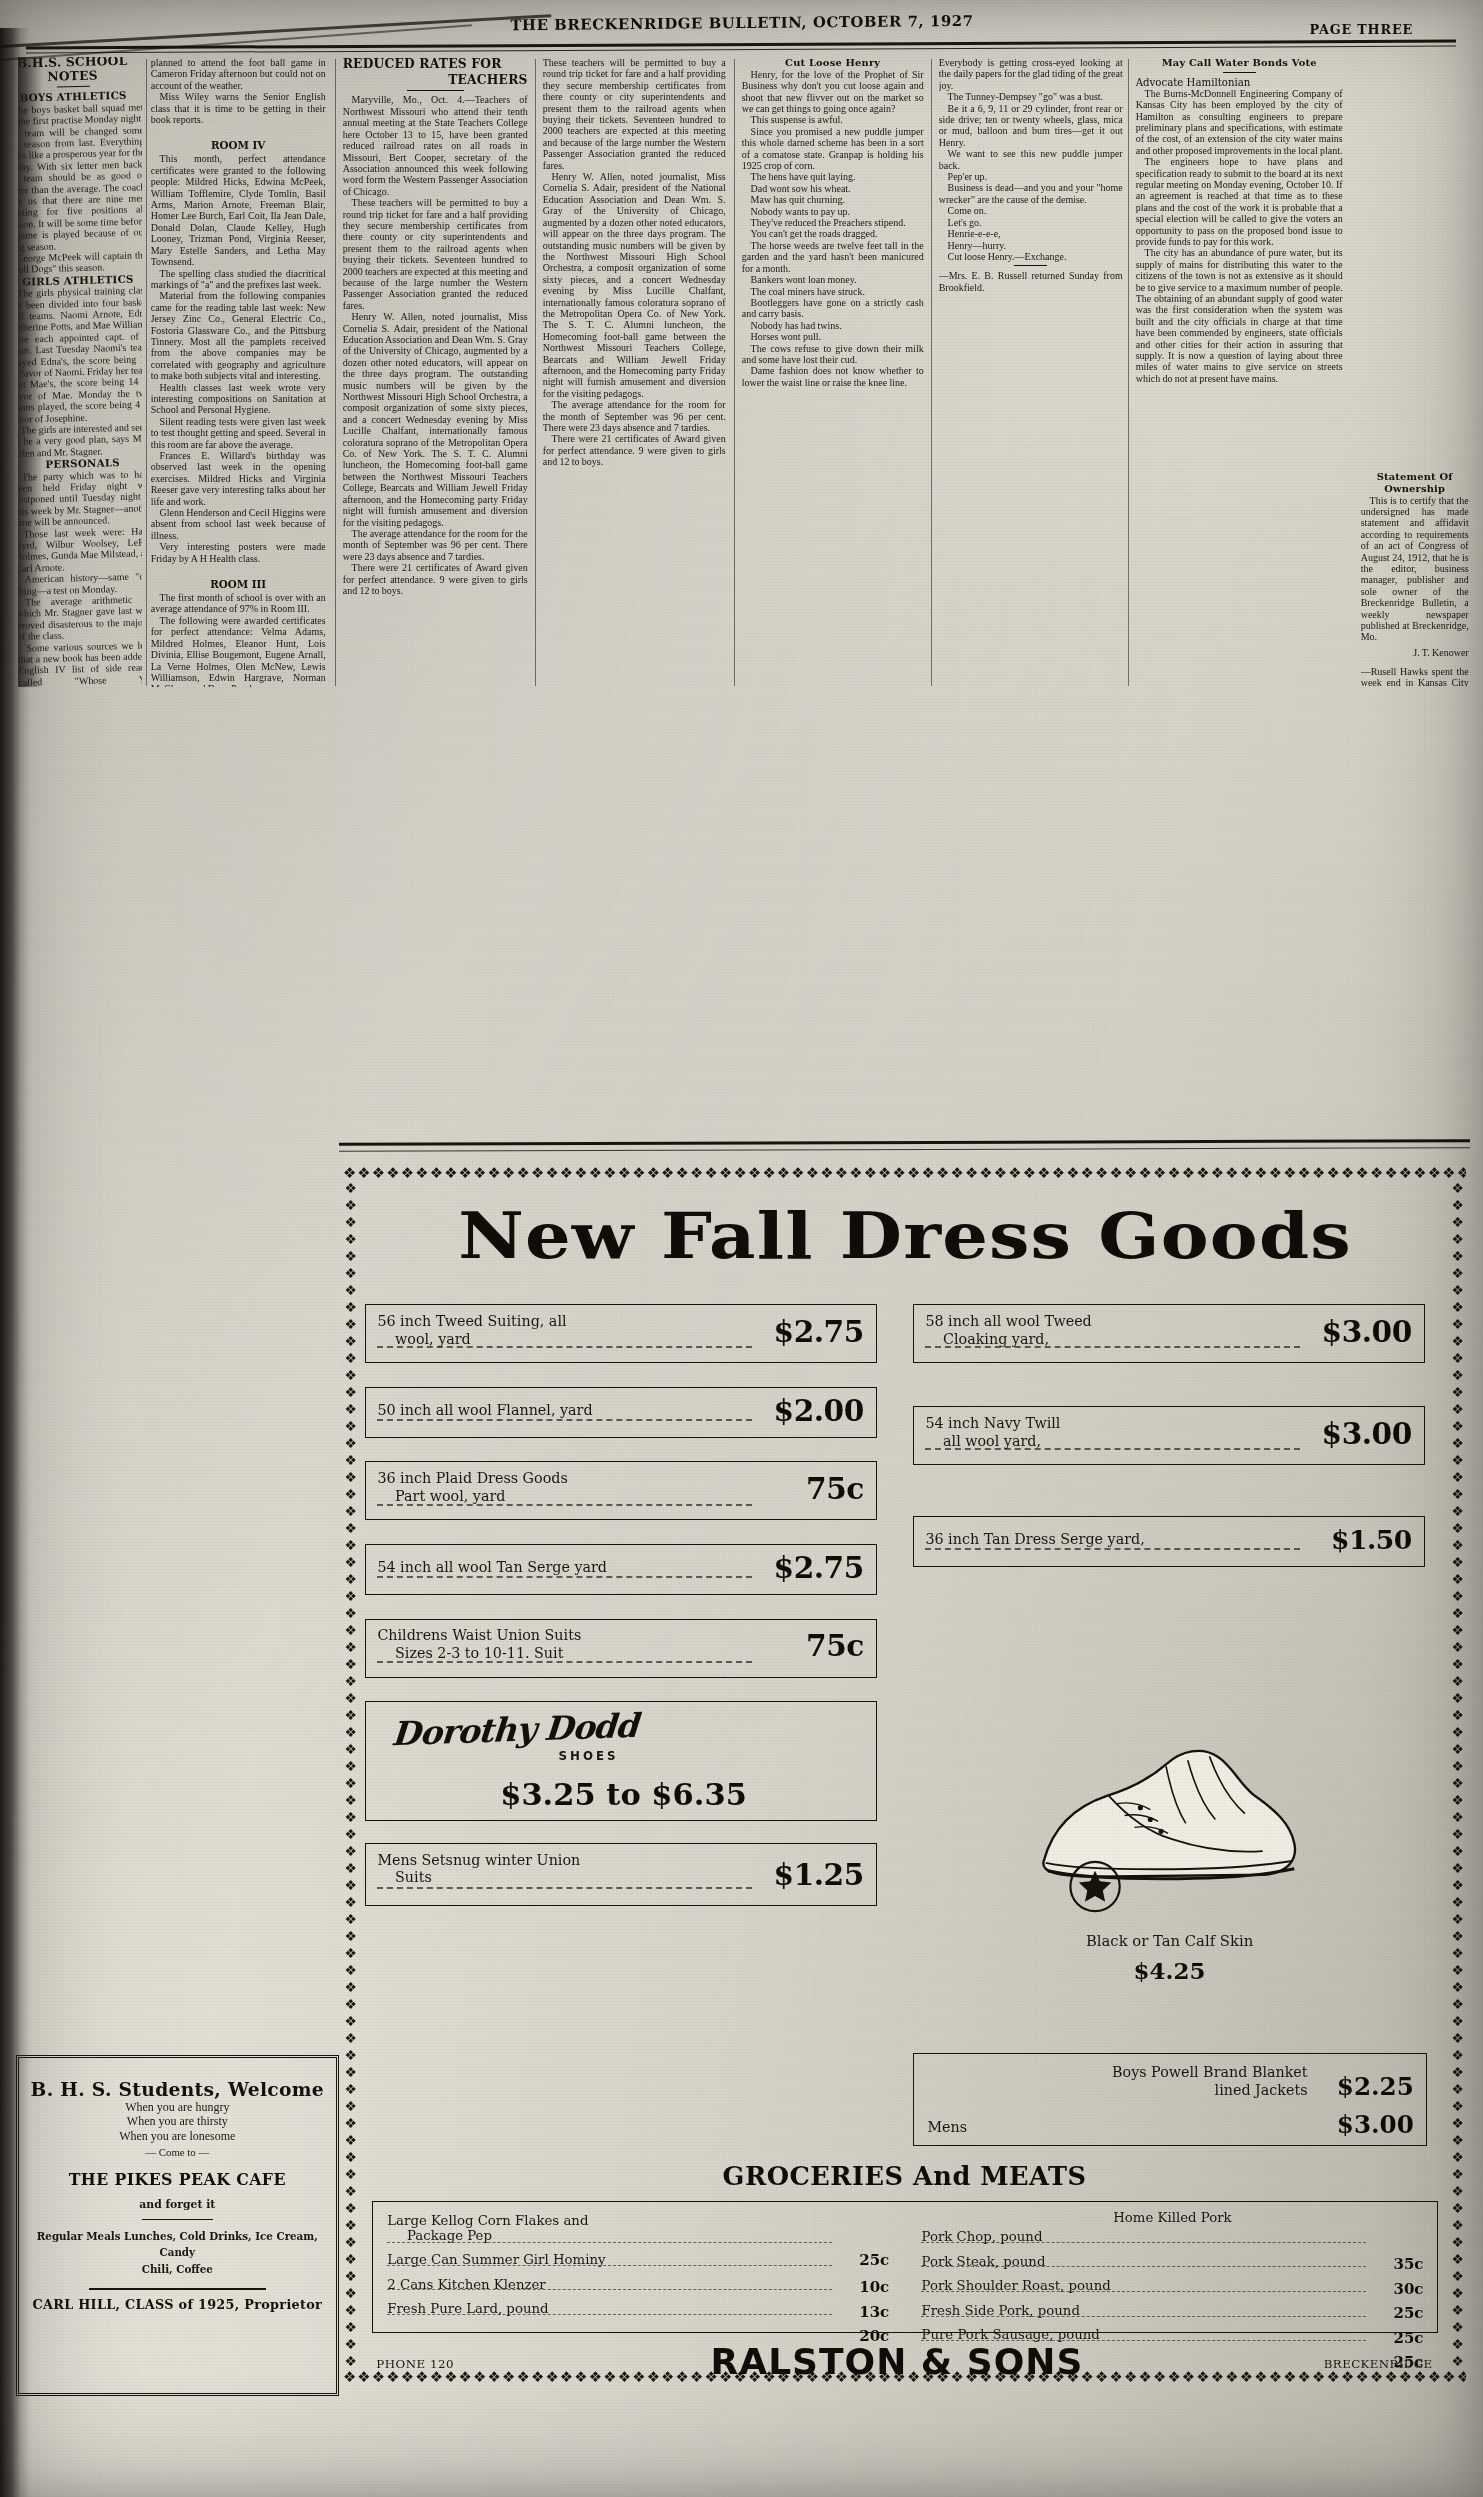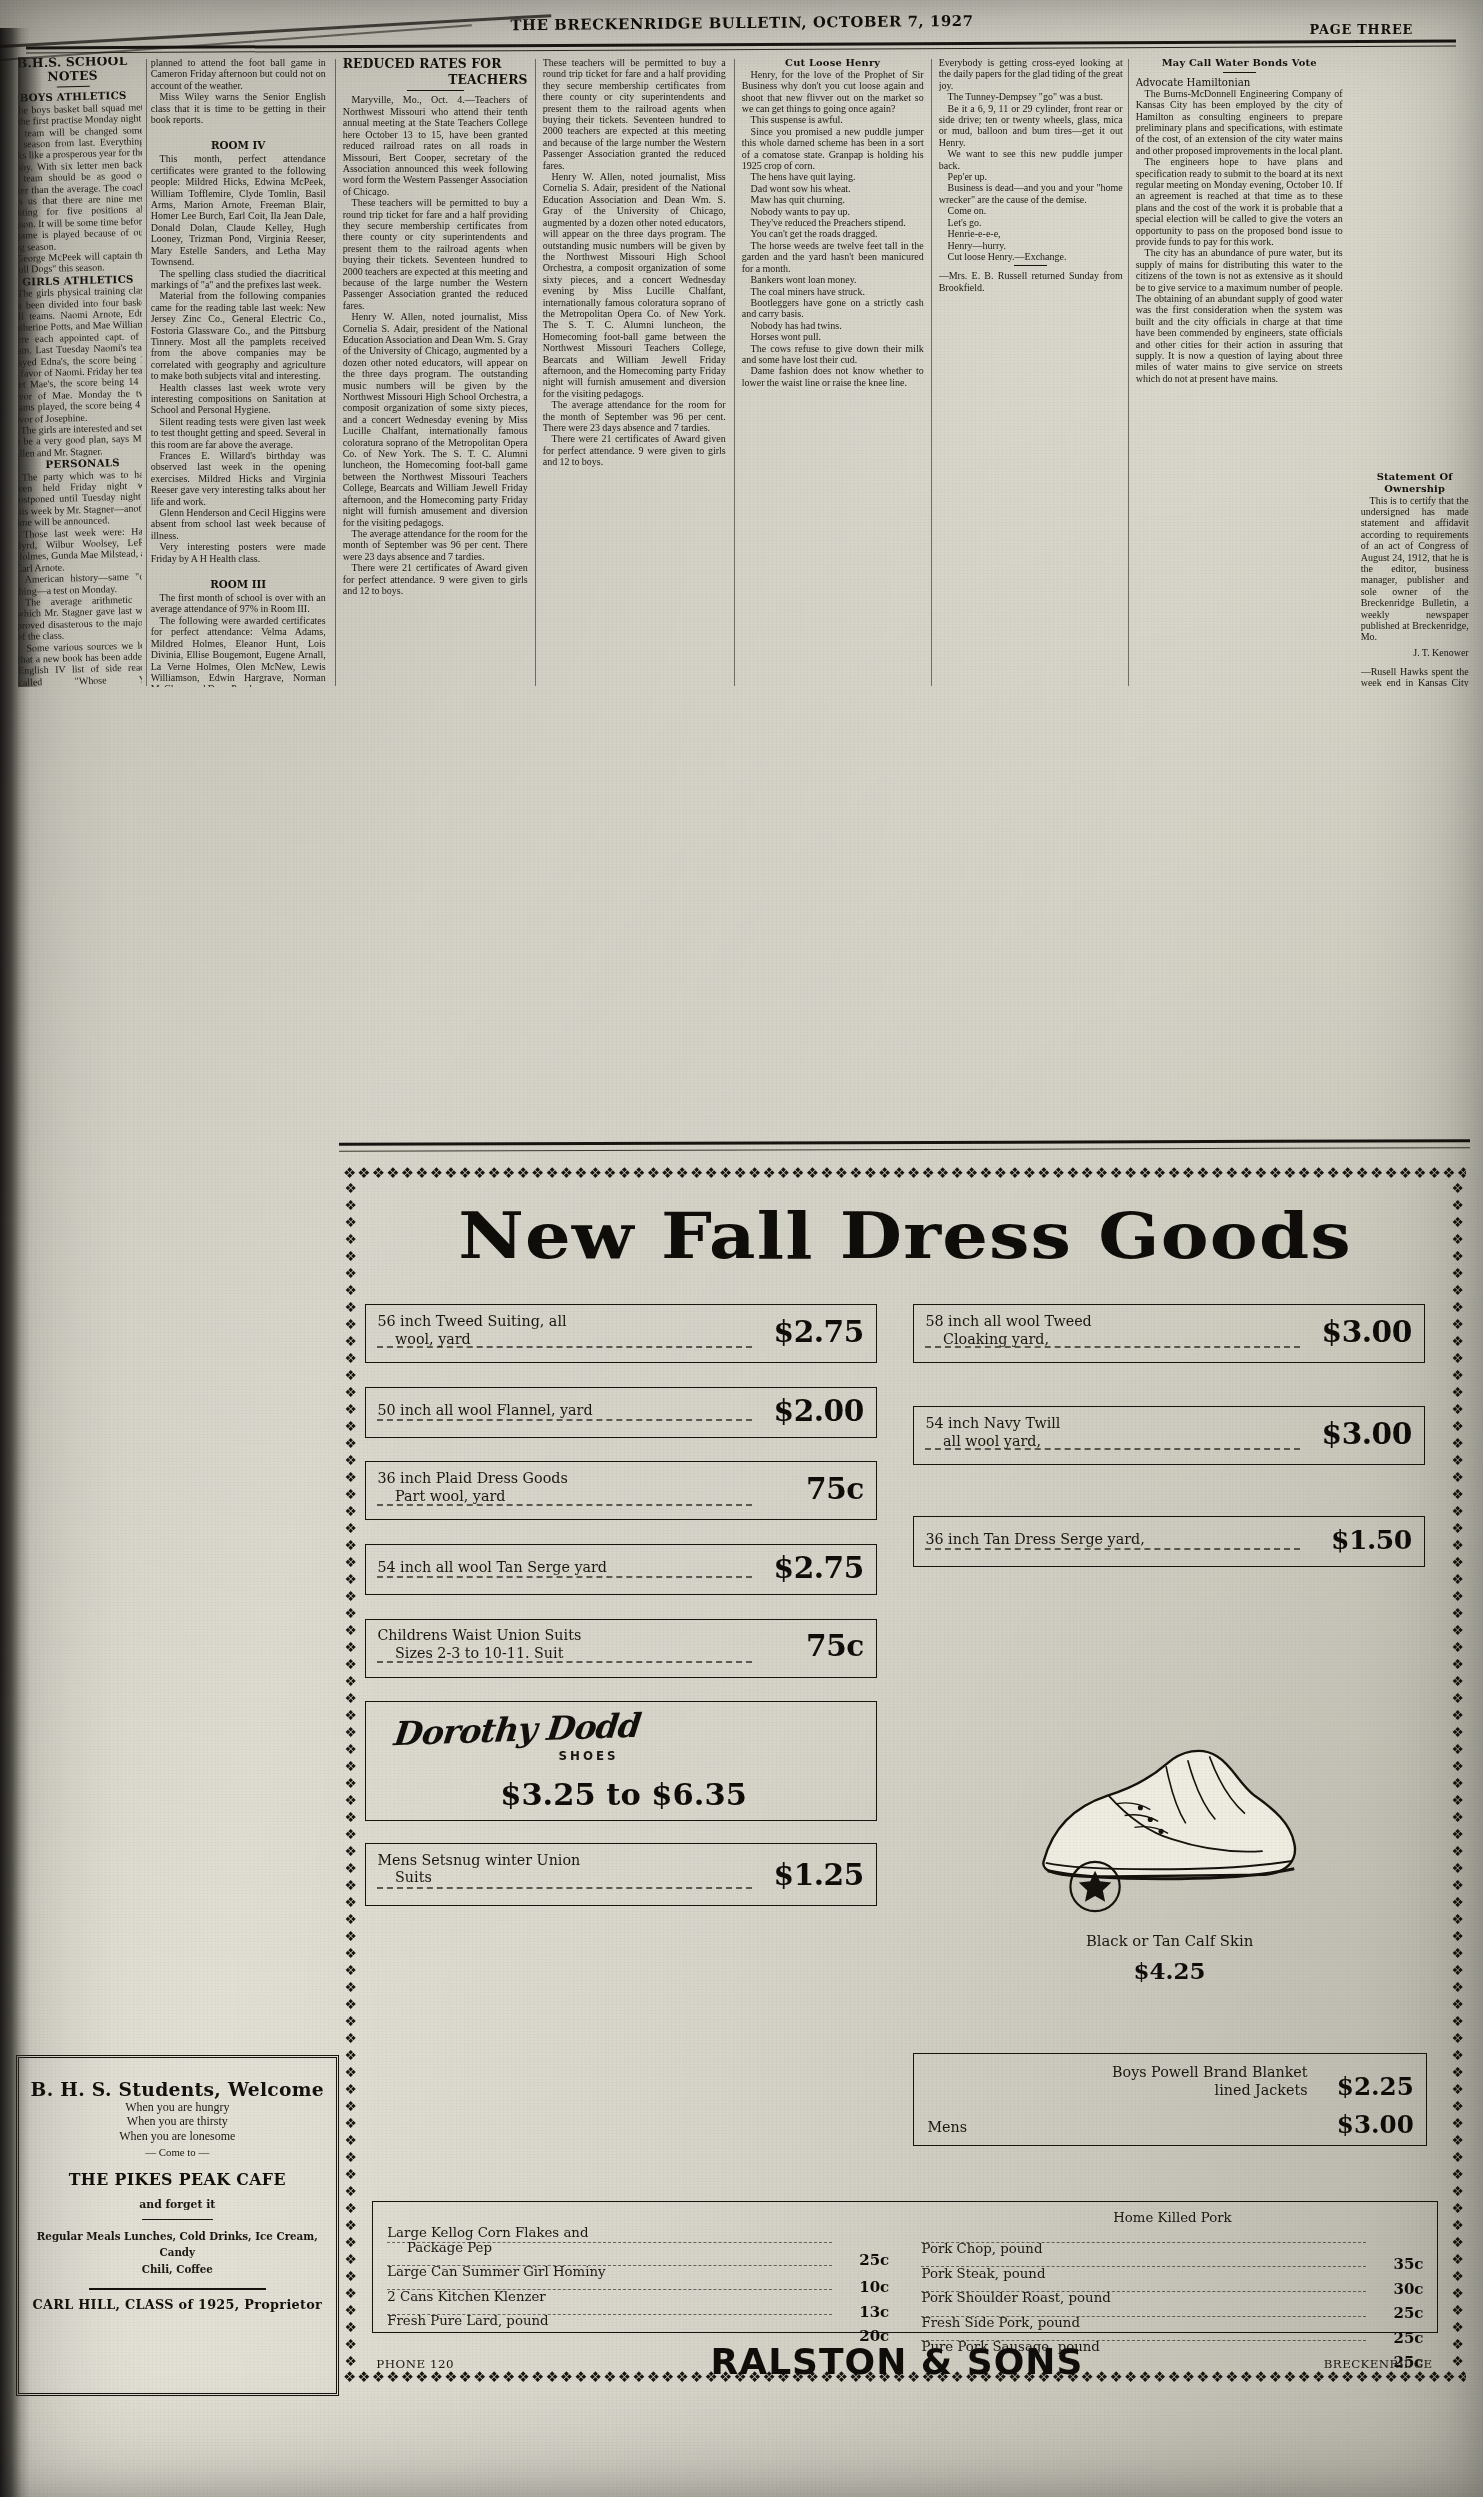--- a/index.html
+++ b/index.html
@@ -134,21 +134,21 @@
   .blanket .r2{position:absolute;left:13.8px;bottom:9.9px;font-family:"DejaVu Serif",serif;font-size:14.3px;color:#1a1712;}
   .blanket .p2{position:absolute;right:11.8px;bottom:5.9px;font-family:"DejaVu Serif",serif;font-weight:bold;font-size:24.6px;color:#0f0d09;}
 
   .gm-title{position:absolute;left:0;top:971px;width:1080px;text-align:center;
     font-family:"DejaVu Serif",serif;font-weight:bold;font-size:25.6px;color:#0f0d09;letter-spacing:0.5px;}
   .gm-box{position:absolute;left:7.9px;top:1011px;width:1064px;height:130px;border:1.3px solid #17140f;}
   .gm-l{position:absolute;left:13.8px;top:7.9px;width:502px;}
   .gm-r{position:absolute;left:548px;top:7.9px;width:502px;}
   .gm-r .hk{text-align:center;font-family:"DejaVu Serif",serif;font-size:13.3px;color:#1a1712;margin-bottom:1px;}
   .gline{position:relative;height:24.6px;font-family:"DejaVu Serif",serif;font-size:13.3px;color:#1a1712;}
-  .gline .t{position:absolute;left:0;top:15px;}
+  .gline .t{position:absolute;left:0;top:3px;}
   .gline .t .l2{display:block;padding-left:19.7px;}
   .gline .dots{position:absolute;left:0;right:57px;bottom:7.9px;border-bottom:1.6px dashed rgba(26,23,18,.6);}
   .gline .v{position:absolute;right:0;top:-2px;font-family:"DejaVu Serif",serif;font-weight:bold;font-size:15px;color:#0f0d09;margin-top:31px;}
   .gline.two{height:39px;}
   .gline.two .dots{bottom:5.9px;}
   .gline.two .v{top:9.9px;}
 
   .ad-foot{position:absolute;left:7.9px;top:1151px;width:1064px;height:39px;}
   .ad-foot .phone{position:absolute;left:3.9px;top:15.8px;font-family:"DejaVu Serif",serif;font-size:11.8px;color:#1a1712;letter-spacing:0.5px;}
   .ad-foot .store{position:absolute;left:0;right:15px;top:0;text-align:center;
@@ -450,20 +450,21 @@
         <div class="blanket" data-interactable="true">
           <div class="r1" data-interactable="false">
             <span>Boys Powell Brand Blanket</span>
             <span class="l2">lined Jackets</span>
           </div>
           <div class="p1" data-interactable="false">$2.25</div>
           <div class="r2" data-interactable="false">Mens</div>
           <div class="p2" data-interactable="false">$3.00</div>
         </div>
 
+        <div class="gm-title" data-interactable="false">GROCERIES And MEATS</div>
         <div class="gm-box" data-interactable="false">
           <div class="gm-l" data-interactable="false">
             <div class="gline two" data-interactable="true">
               <div class="t" data-interactable="false">
                 <span>Large Kellog Corn Flakes and</span>
                 <span class="l2">Package Pep</span>
               </div>
               <div class="dots" data-interactable="false"></div>
               <div class="v" data-interactable="false">25c</div>
             </div>

